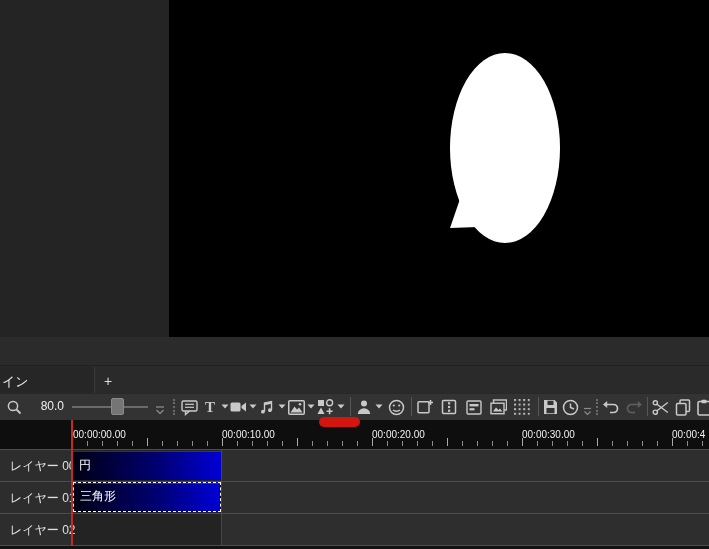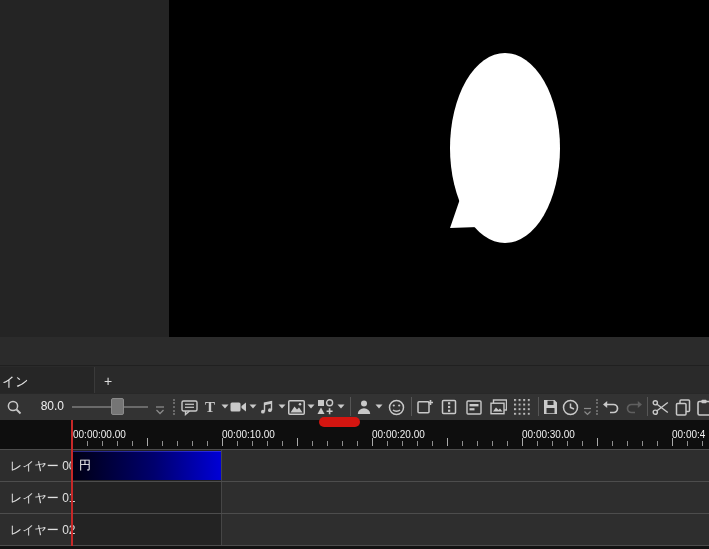--- a/index.html
+++ b/index.html
@@ -283,17 +283,18 @@
   <div class="abs row-sep" style="top:449px;"></div>
   <div class="abs row-sep" style="top:481px;"></div>
   <div class="abs row-sep" style="top:513px;"></div>
   <div class="abs row-sep" style="top:545px;"></div>
 
   <span class="abs layer-label" style="top:458px;">レイヤー 00</span>
   <span class="abs layer-label" style="top:490px;">レイヤー 01</span>
   <span class="abs layer-label" style="top:522px;">レイヤー 02</span>
 
   <div class="abs titem" style="top:451px;">円</div>
+  <div class="abs titem selected" style="top:482px;height:30px;">三角形</div>
 
   <div class="abs playhead"></div>
 
   <div class="abs bottom-strip"></div>
 </div>
 
 </body></html>

